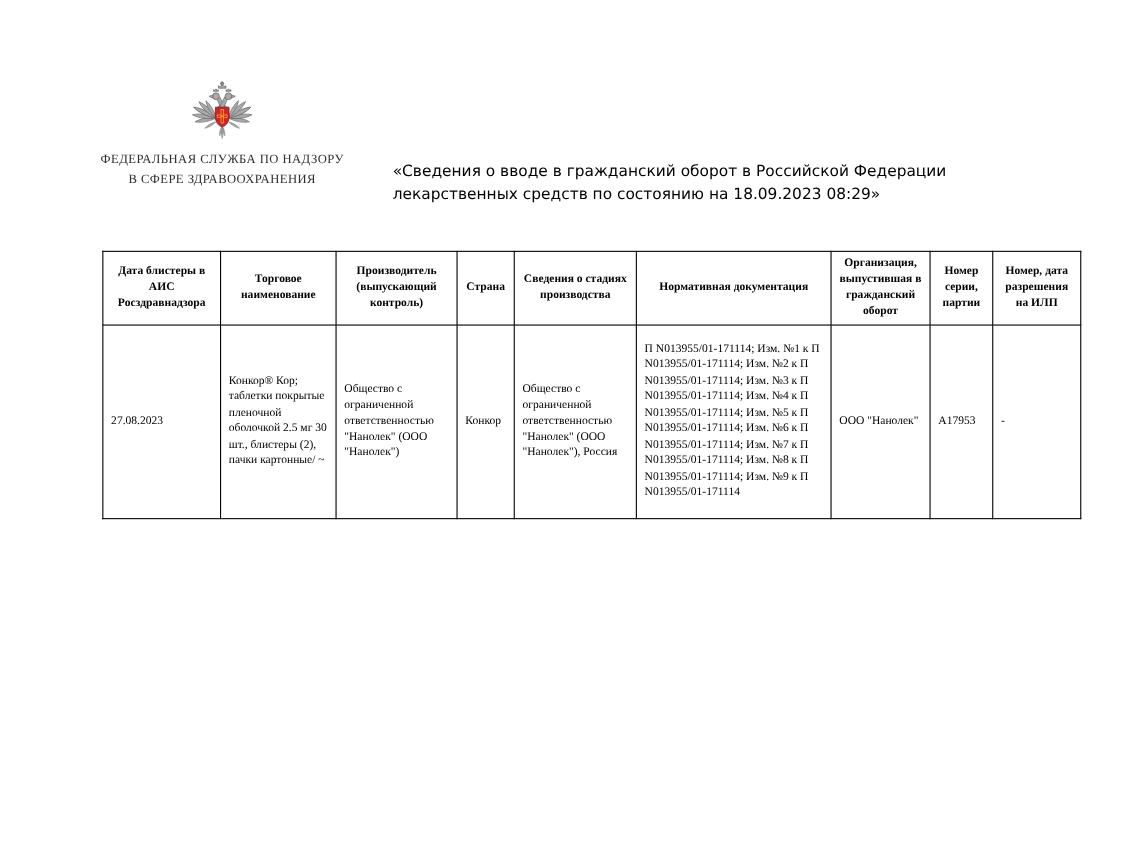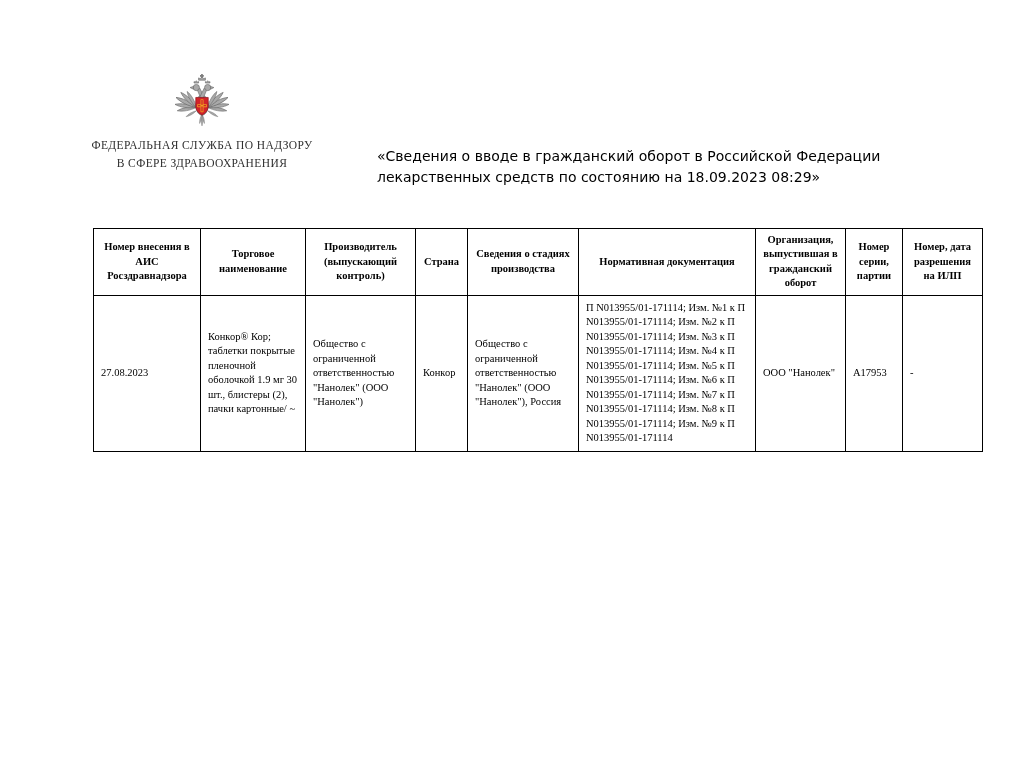--- a/index.html
+++ b/index.html
@@ -21,41 +21,40 @@
     font-family:"Liberation Serif", serif;
     font-size:11.5px;line-height:1.6;letter-spacing:0.4px;
     color:#2f2f2f;white-space:pre-line;
   }
   
   .doc-title{
     position:absolute;left:357px;top:146px;width:600px;
     font-family:"DejaVu Sans", sans-serif;
     font-size:14px;line-height:1.5;color:#000;
     white-space:pre-line;
-    margin-left:20px;
   }
   
   .report-table{
     position:absolute;left:93px;top:228px;width:889px;
     border-collapse:collapse;table-layout:fixed;
     font-family:"Liberation Serif", serif;
     font-size:10.5px;line-height:1.38;
   }
   .report-table th,.report-table td{
     border:1.5px solid #000;
     vertical-align:middle;
     overflow:hidden;
   }
   .report-table th{
     font-weight:bold;text-align:center;
     height:56px;padding:4px 6px;
   }
   .report-table td{
     text-align:left;
-    height:130px;padding:5px 7px;
+    height:130px;padding:15px 7px;
   }
   
   .page-number{
     position:absolute;left:93px;top:708px;width:889px;
     text-align:center;
     font-family:"DejaVu Sans", sans-serif;
     font-size:13px;color:#000;
   }
 </style>
 </head>
@@ -133,35 +132,35 @@
         <col style="width:110px">
       <col style="width:52px">
         <col style="width:111px">
         <col style="width:177px">
       <col style="width:90px">
         <col style="width:57px">
         <col style="width:80px">
     </colgroup>
     <thead>
       <tr>
-        <th>Номер внесения в АИС Росздравнадзора</th>
+        <th>Дата блистеры в АИС Росздравнадзора</th>
         <th>Торговое наименование</th>
         <th>Производитель (выпускающий контроль)</th>
         <th>Страна</th>
         <th>Сведения о стадиях производства</th>
         <th>Нормативная документация</th>
         <th>Организация, выпустившая в гражданский оборот</th>
         <th>Номер серии, партии</th>
         <th>Номер, дата разрешения на ИЛП</th>
       </tr>
     </thead>
     <tbody>
       <tr>
         <td>27.08.2023</td>
-        <td>Конкор® Кор; таблетки покрытые пленочной оболочкой 1.9 мг 30 шт., блистеры (2), пачки картонные/ ~</td>
+        <td>Конкор® Кор; таблетки покрытые пленочной оболочкой 2.5 мг 30 шт., блистеры (2), пачки картонные/ ~</td>
         <td>Общество с ограниченной ответственностью "Нанолек" (ООО "Нанолек")</td>
         <td>Конкор</td>
         <td>Общество с ограниченной ответственностью "Нанолек" (ООО "Нанолек"), Россия</td>
         <td>П N013955/01-171114; Изм. №1 к П N013955/01-171114; Изм. №2 к П N013955/01-171114; Изм. №3 к П N013955/01-171114; Изм. №4 к П N013955/01-171114; Изм. №5 к П N013955/01-171114; Изм. №6 к П N013955/01-171114; Изм. №7 к П N013955/01-171114; Изм. №8 к П N013955/01-171114; Изм. №9 к П N013955/01-171114</td>
         <td>ООО "Нанолек"</td>
         <td>А17953</td>
         <td>-</td>
       </tr>
     </tbody>
   </table>

